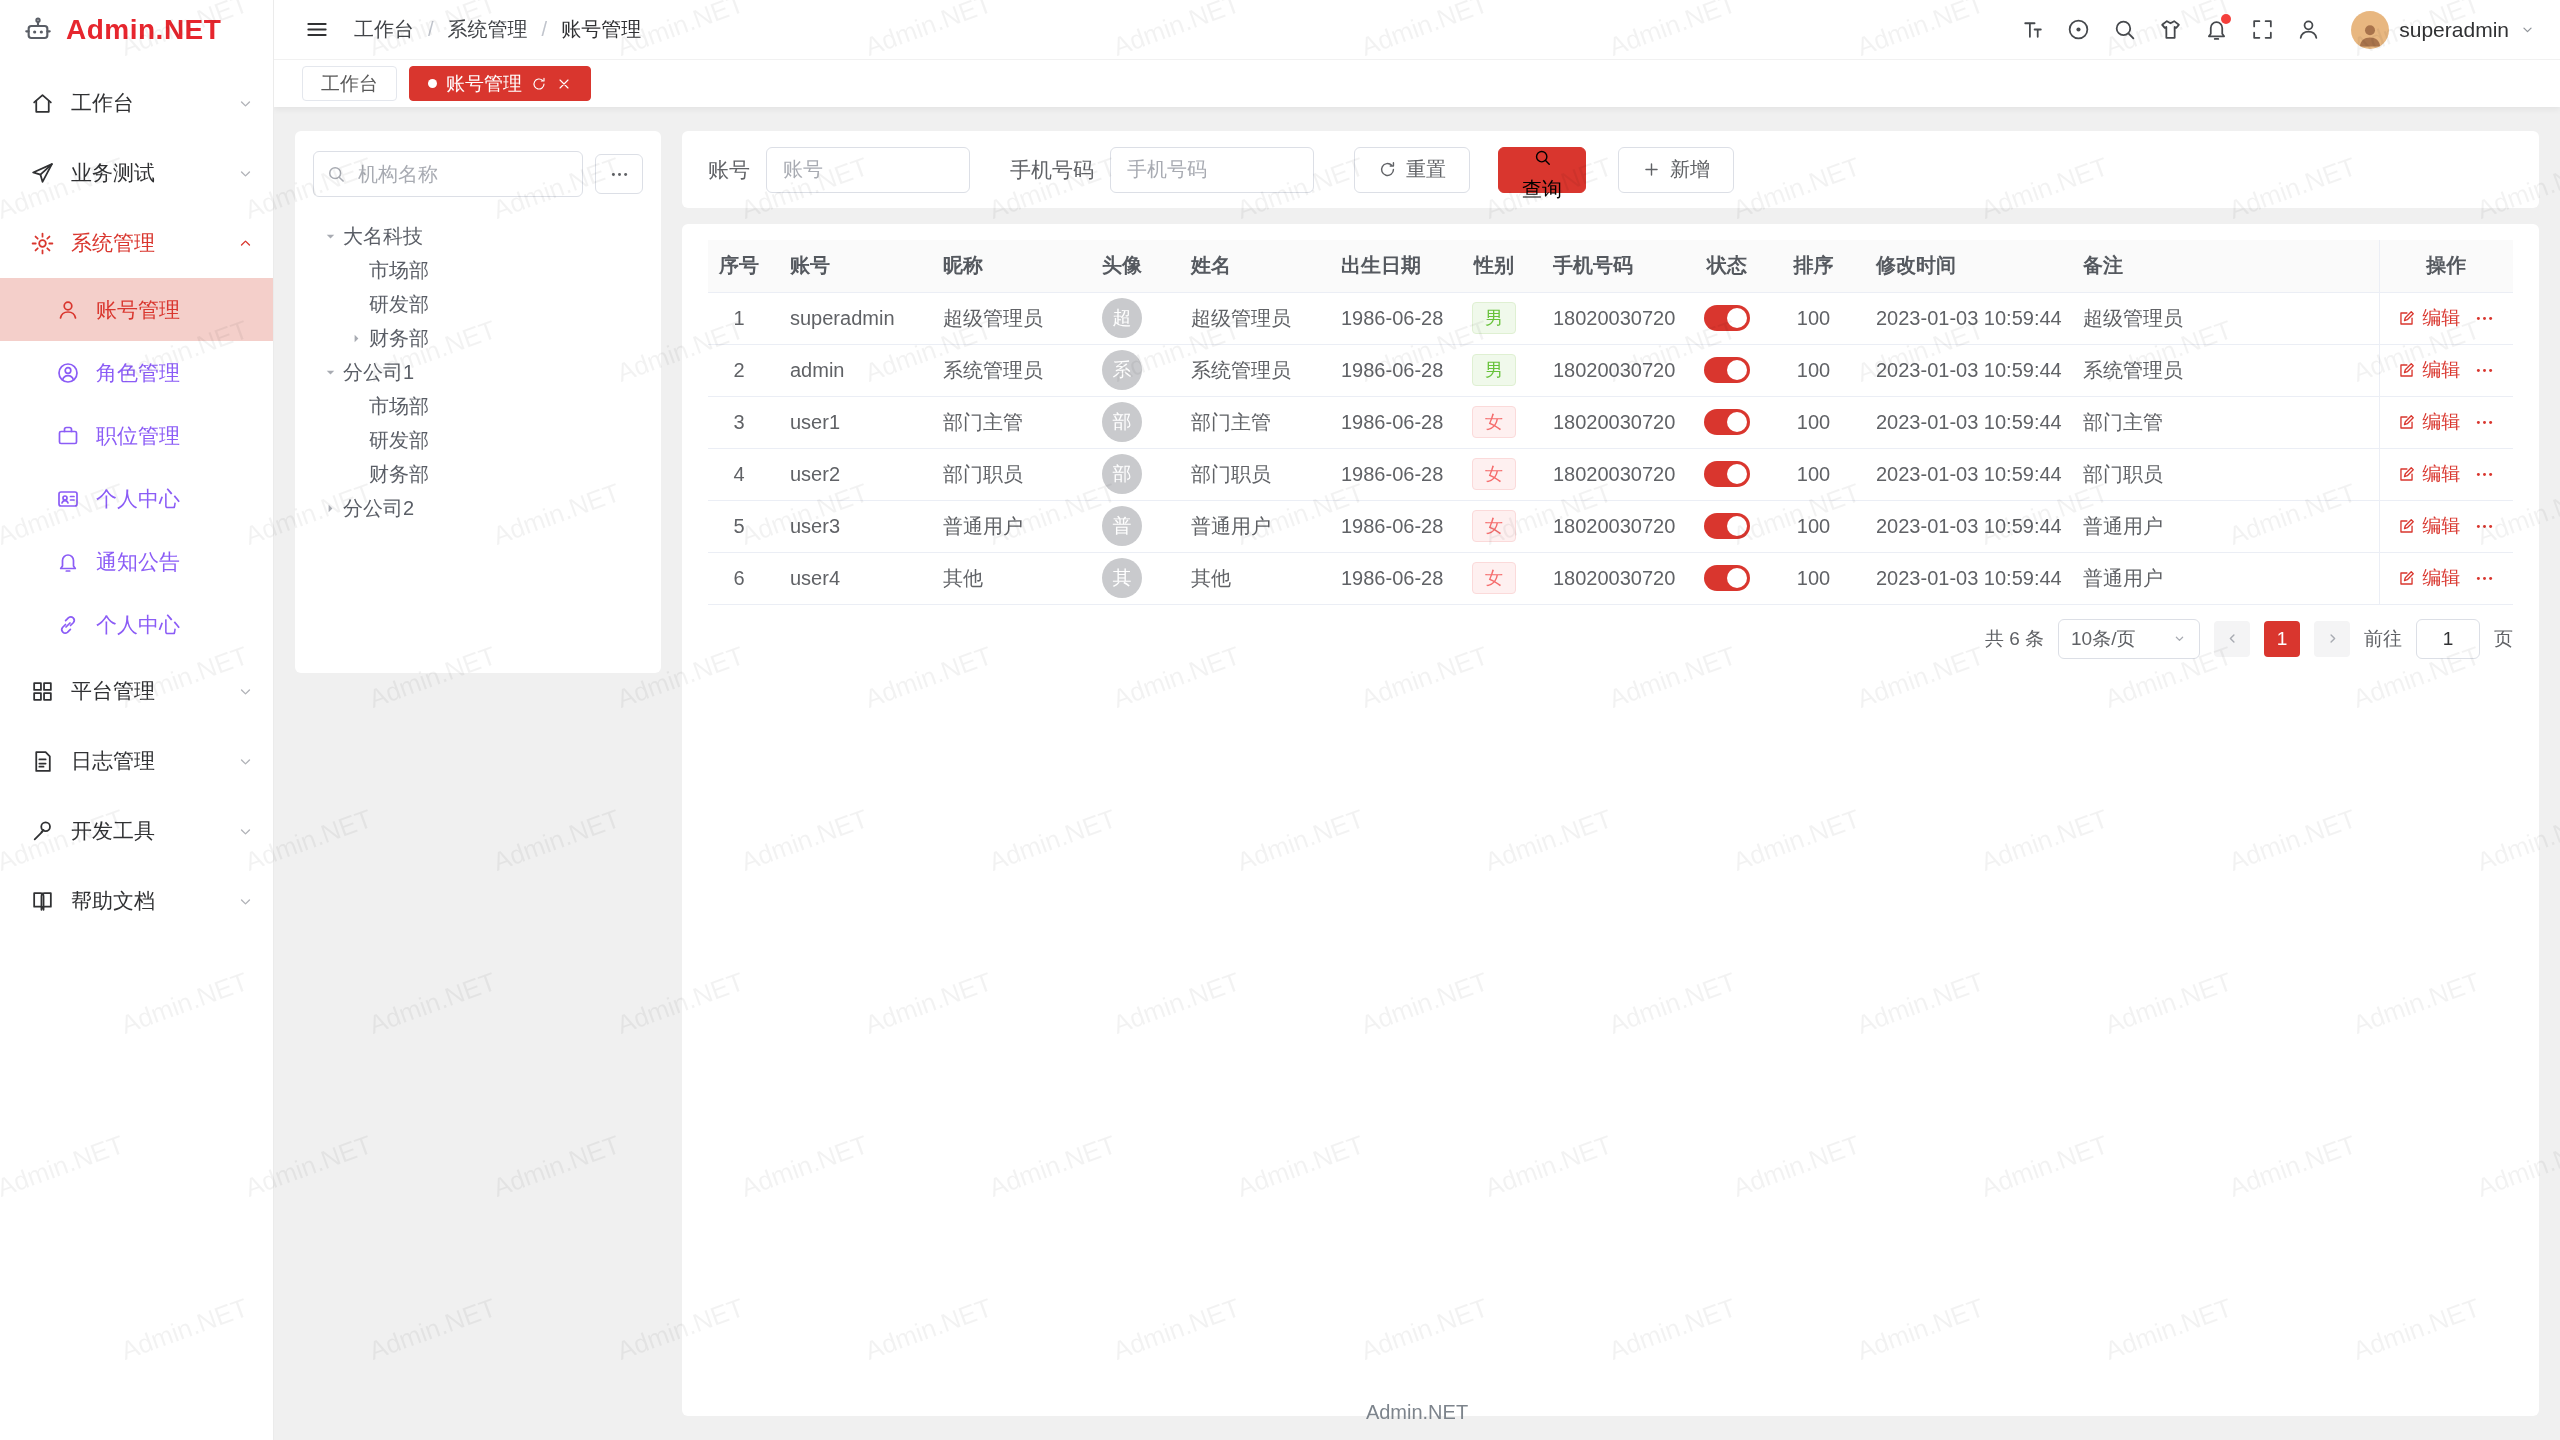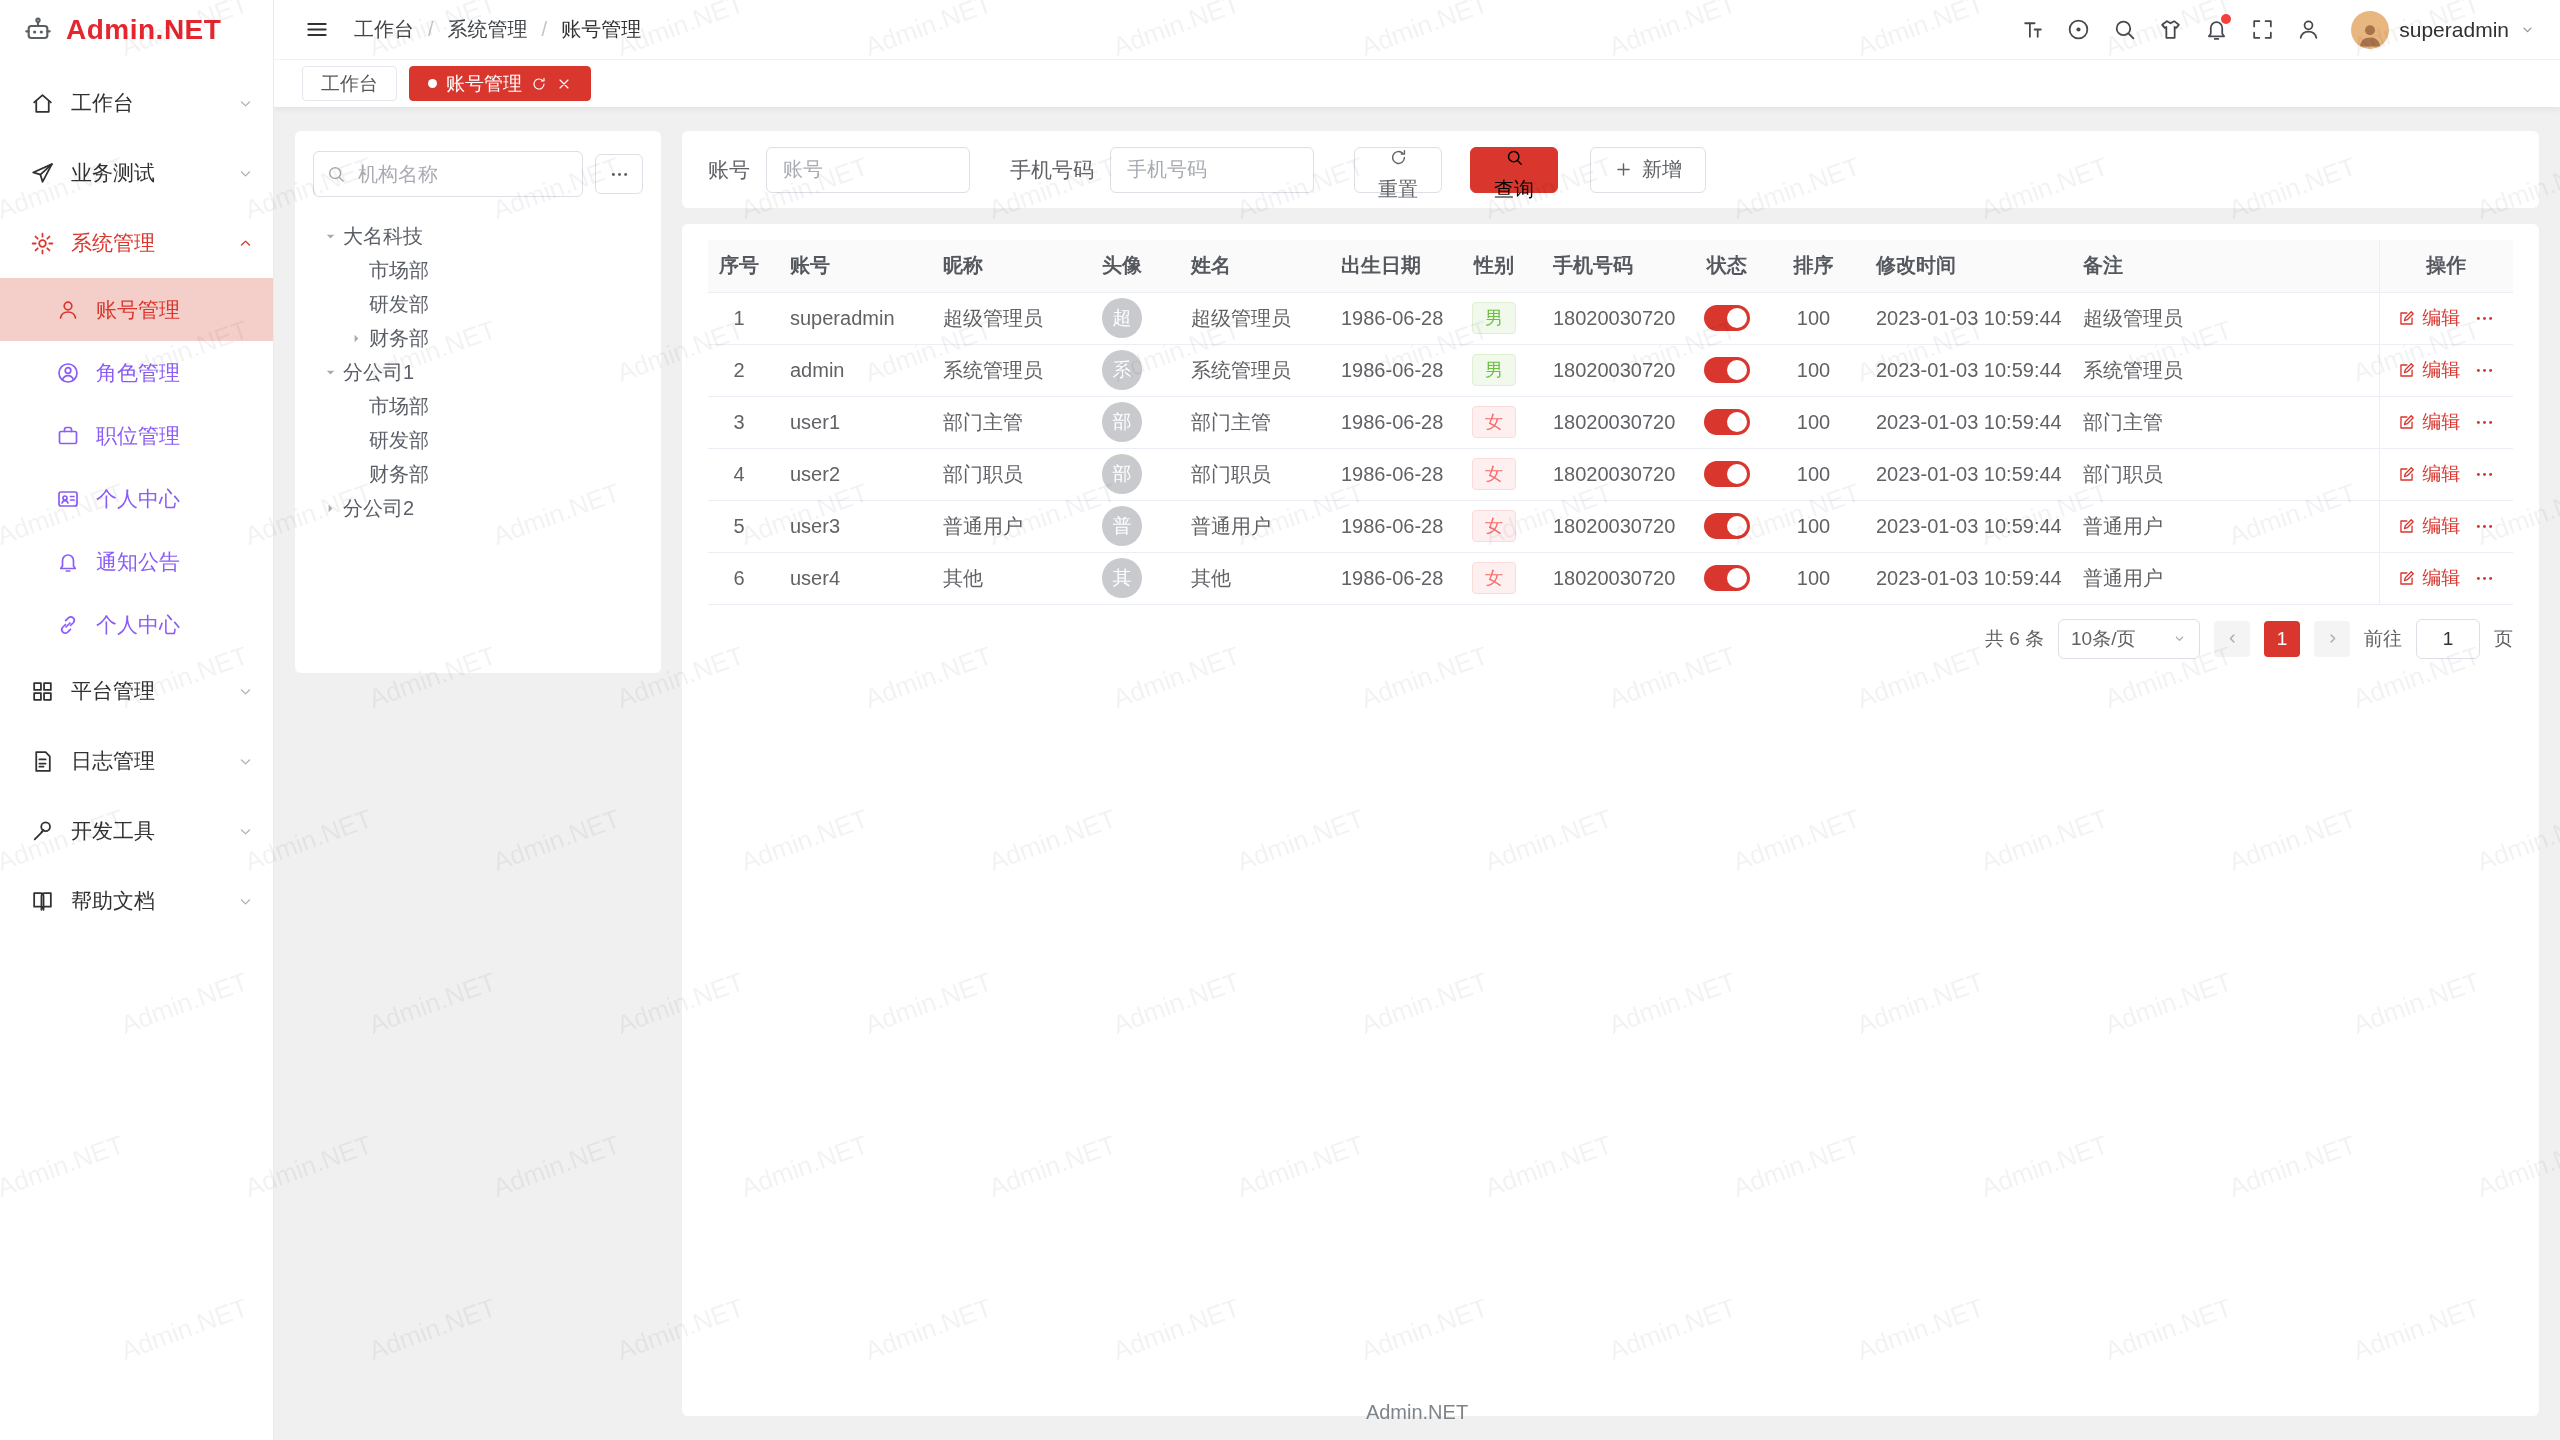--- a/index.html
+++ b/index.html
@@ -74,21 +74,21 @@
   .tree-caret svg { width:15px; height:15px; }
 
   .right-col { flex:1; display:flex; flex-direction:column; min-width:0; }
   .query-card { height:77px; background:#fff; border-radius:6px; display:flex; align-items:center; padding:0 26px; }
   .q-label { font-size:21px; color:#606266; margin-right:16px; white-space:nowrap; }
   .q-label.second { margin-left:40px; }
   .q-input { width:204px; height:46px; border:1px solid #dcdfe6; border-radius:6px; padding:0 16px; font-size:20px; color:#303133; outline:none; font-family:inherit; }
   .q-input::placeholder { color:#a8abb2; }
   .btn { height:46px; display:inline-flex; align-items:center; gap:9px; padding:0 23px; border-radius:6px; font-size:20px; cursor:pointer; border:1px solid #dcdfe6; background:#fff; color:#606266; font-family:inherit; white-space:nowrap; }
   .btn svg { width:19px; height:19px; }
-  .btn-reset { margin-left:40px;flex-direction:column; }
+  .btn-reset { margin-left:40px; }
   .btn-primary { background:var(--accent); border-color:var(--accent); color:#000000; margin-left:28px;flex-direction:column; }
   .btn-add { margin-left:32px; }
 
   .table-card { flex:1; margin-top:16px; background:#fff; border-radius:6px; padding:16px 26px 14px; display:flex; flex-direction:column; }
   table { width:100%; border-collapse:collapse; table-layout:fixed; }
   th,td { height:52px; border-bottom:1px solid #ebeef5; font-size:20px; color:#606266; padding:0 0 0 20px; text-align:left; white-space:nowrap; overflow:hidden; }
   th { font-weight:bold; color:#55595f; background:#fafafa; }
   .col-center { text-align:center; padding-left:0; }
   .ops-col { border-left:1px solid #ebeef5; }
   .cell-avatar { display:inline-flex; width:40px; height:40px; border-radius:50%; background:#c9cacd; color:#fff; align-items:center; justify-content:center; font-size:19px; vertical-align:middle; }

